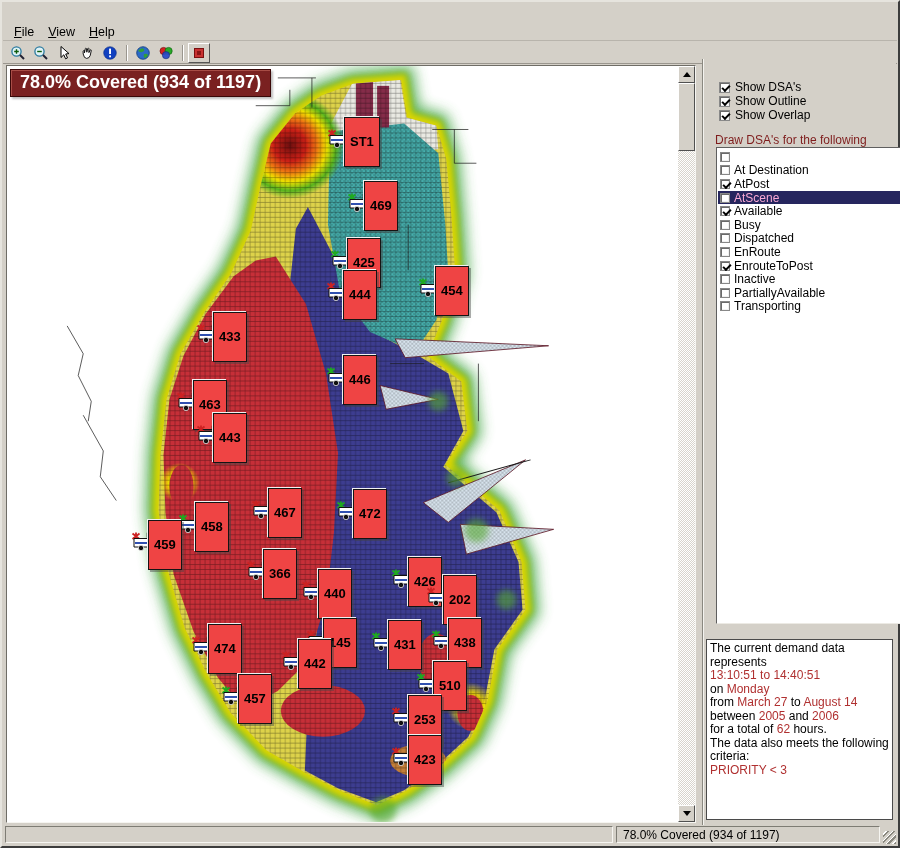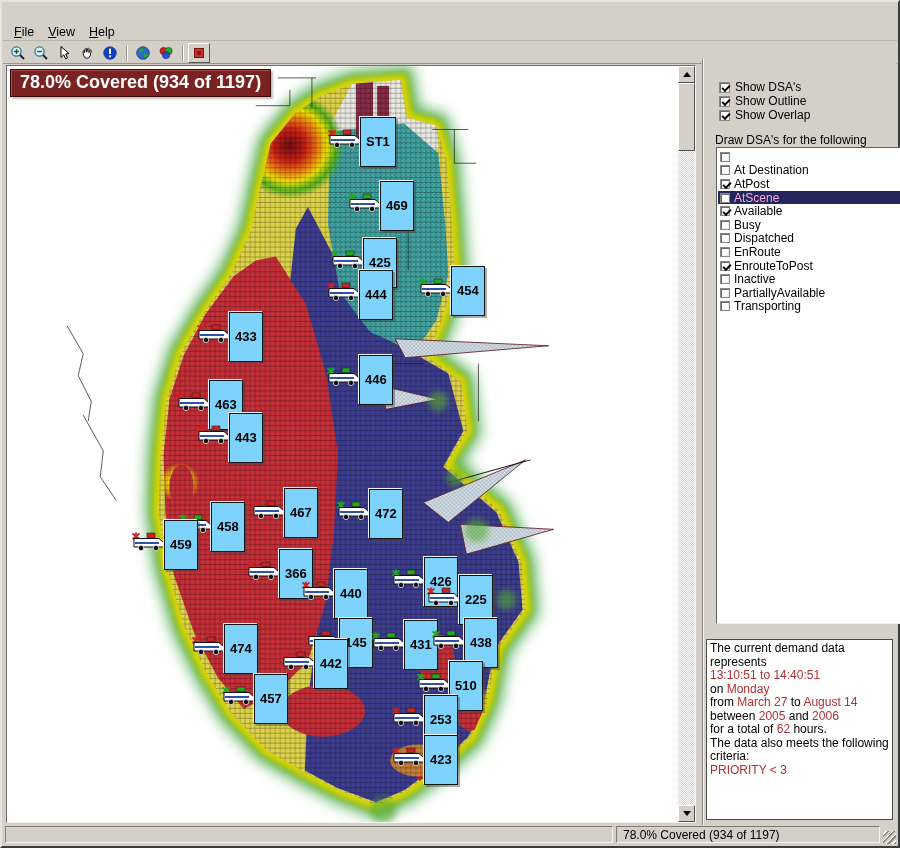--- a/index.html
+++ b/index.html
@@ -50,23 +50,23 @@
   .map-viewport{position:absolute;left:0;top:0;right:17px;bottom:0;overflow:hidden;background:#fff;}
   .map-svg{position:absolute;left:0;top:0;width:100%;height:100%;}
   .coverage-badge{position:absolute;left:3px;top:3px;z-index:9;background:var(--badge-bg);
                   color:#fff;font-size:18px;font-weight:bold;padding:2px 9px 3px;
                   border:1px solid #3a0808;box-shadow:inset 1px 1px 0 rgba(255,160,140,.35),2px 2px 2px rgba(0,0,0,.25);
                   white-space:nowrap;}
   
   .marker{position:absolute;z-index:5;}
   .marker.red{color:var(--red-star);}
   .marker.green{color:var(--green-star);}
-  .m-label{display:inline-block;position:relative;z-index:2;background:#7dd3fc;border:1px solid #141414;
+  .m-label{display:inline-block;position:relative;z-index:2;background:#ef4444;border:1px solid #141414;
            padding:16px 5px;font-size:13px;line-height:16px;font-weight:bold;color:#000;
-           box-shadow:2px 2px 0 rgba(70,70,70,.45), -1px -1px 0 #f2f2f2;white-space:nowrap;margin-left:16px;}
+           box-shadow:2px 2px 0 rgba(70,70,70,.45), -1px -1px 0 #f2f2f2;white-space:nowrap;}
   .m-amb{position:absolute;left:-17px;top:12px;z-index:1;}
   .m-amb .star{stroke:currentColor;}
   .m-amb .roofbox{fill:currentColor;}
 
   
   .vscroll{position:absolute;top:0;right:0;bottom:0;width:17px;background-color:#fff;
            background-image:linear-gradient(45deg,#d8d4cc 25%,transparent 25%,transparent 75%,#d8d4cc 75%),
                             linear-gradient(45deg,#d8d4cc 25%,transparent 25%,transparent 75%,#d8d4cc 75%);
            background-size:2px 2px;background-position:0 0,1px 1px;}
   .sb-btn{position:absolute;left:0;width:17px;height:17px;background:var(--chrome);
@@ -79,21 +79,21 @@
 
   
   .side-panel{position:absolute;left:700px;top:57px;width:194px;height:766px;background:var(--chrome);
               border-left:1px solid #8a8880;box-shadow:inset 1px 0 0 #f4f3ef;}
   .show-group{position:absolute;left:16px;top:21px;}
   .cb-row{display:flex;align-items:center;gap:5px;height:14px;font-size:12px;color:#000;}
   .cb{width:11px;height:11px;background:#fff;border:1px solid #888;flex:0 0 auto;position:relative;
       box-shadow:inset 1px 1px 0 #6a6a6a, inset -1px -1px 0 #f0f0f0;}
   .cb.checked::after{content:"";position:absolute;left:1.5px;top:2px;width:6px;height:3px;
       border-left:2px solid #000;border-bottom:2px solid #000;transform:rotate(-45deg);}
-  .list-label{position:absolute;left:12px;top:74px;font-size:12px;color:#000000;white-space:nowrap;}
+  .list-label{position:absolute;left:12px;top:74px;font-size:12px;color:#7f1d1d;white-space:nowrap;}
   .dsa-list{position:absolute;left:13px;top:88px;width:202px;height:477px;background:#fff;overflow:hidden;
             border:1px solid;border-color:#5f5f5f #eceae4 #eceae4 #5f5f5f;padding:2px 0 0 1px;}
   .dsa-row{display:flex;align-items:center;gap:4px;height:13.6px;padding-left:2px;font-size:12px;color:#000;}
   .dsa-row .cb{width:10px;height:10px;background:#fff;}
   .dsa-row.selected{background:var(--selection-bg);color:#f9a8d4;}
   
   .info-box{position:absolute;left:3px;top:580px;width:187px;height:181px;background:#fff;
             border:1px solid #4a4a4a;overflow:hidden;padding:2px 3px;font-size:12px;line-height:13.5px;color:#000;}
   .info-box .red{color:var(--accent-text-red);}
 
@@ -509,21 +509,21 @@
         <g class="star" fill="none" stroke-width="1.8">
                   <path d="M5,0.5 V8 M1.5,1.5 L8.5,7 M8.5,1.5 L1.5,7"></path>
                 </g>
         <rect class="roofbox" x="16" y="1" width="8" height="4.5" stroke="#222" stroke-width="0.6"></rect>
         <path d="M3,6.5 h25 l5,4.5 v4 h-30 z" fill="#fff" stroke="#111" stroke-width="1"></path>
         <rect x="4" y="10" width="24" height="2" fill="#3050b0"></rect>
         <circle cx="10" cy="16" r="2.7" fill="#111" stroke="#fff" stroke-width="0.7"></circle>
         <circle cx="25" cy="16" r="2.7" fill="#111" stroke="#fff" stroke-width="0.7"></circle>
       </svg>
     </span>
-    <span class="m-label">225</span>
+    <span class="m-label">202</span>
   </div>
           <div class="marker red" style="left: 316px; top: 552px;">
     <span class="m-amb">
       <svg width="36" height="19" viewBox="0 0 36 19">
         <g class="star" fill="none" stroke-width="1.8">
                   <path d="M5,0.5 V8 M1.5,1.5 L8.5,7 M8.5,1.5 L1.5,7"></path>
                 </g>
         <rect class="roofbox" x="16" y="1" width="8" height="4.5" stroke="#222" stroke-width="0.6"></rect>
         <path d="M3,6.5 h25 l5,4.5 v4 h-30 z" fill="#fff" stroke="#111" stroke-width="1"></path>
         <rect x="4" y="10" width="24" height="2" fill="#3050b0"></rect>

